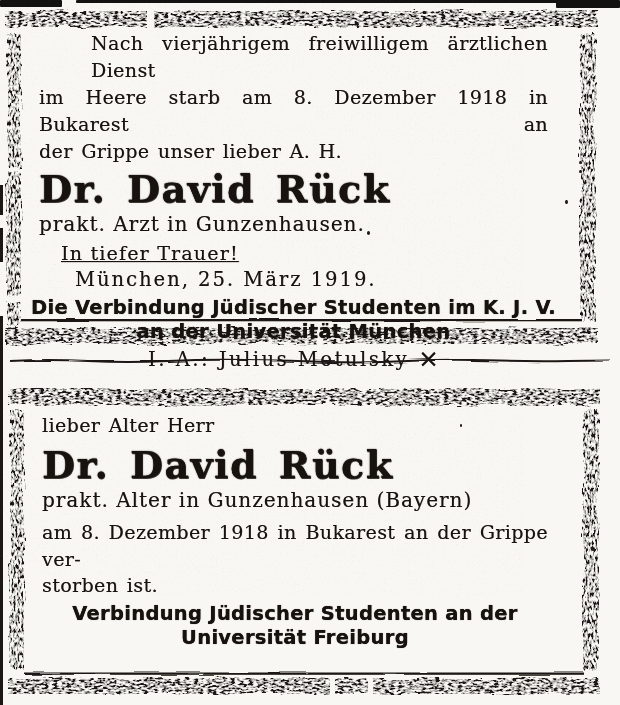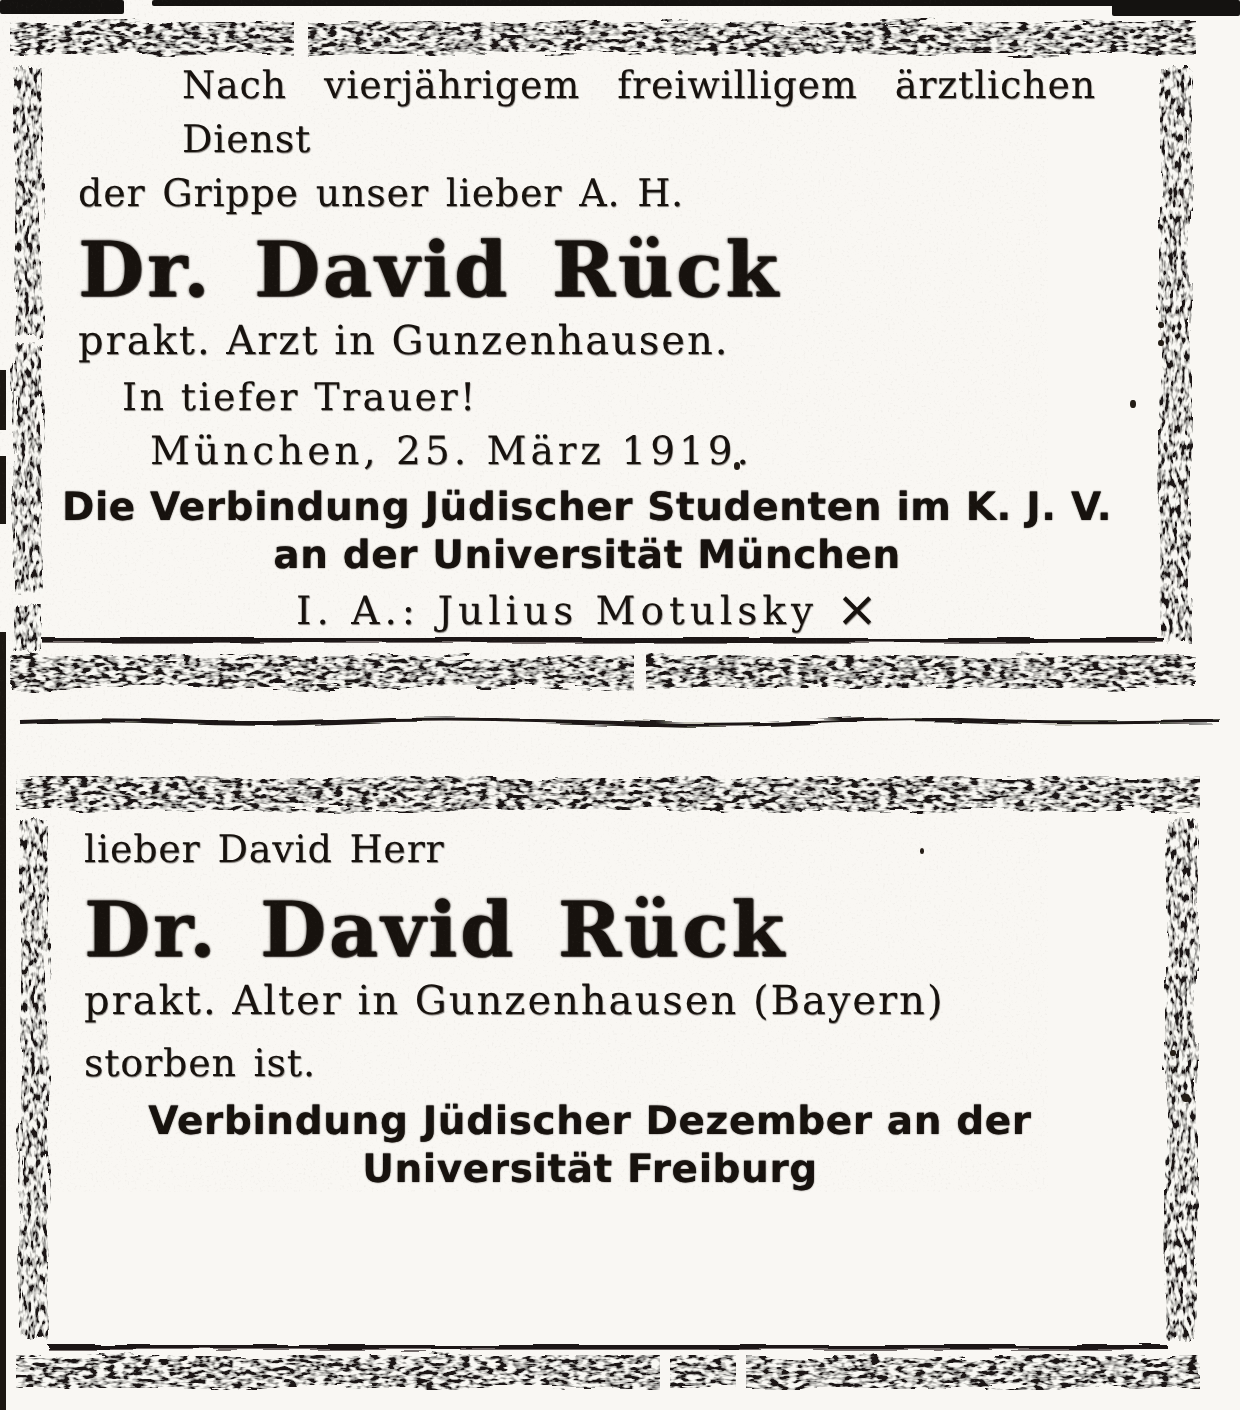--- a/index.html
+++ b/index.html
@@ -44,21 +44,21 @@
   .tline.indent{padding-left:52px;}
 
   
   .name{margin:0;text-align:left;font-weight:bold;
     font-size:38px;line-height:43px;letter-spacing:1.5px;word-spacing:6px;
     text-shadow:0 0 1.3px #17120e,0.5px 0.5px 0.5px rgba(23,18,14,0.8);}
   .notice-1 .name{margin-top:2px;}
   .notice-2 .name{margin-top:4px;}
 
   .profession{margin:3px 0 0;text-align:left;font-size:20px;line-height:23px;letter-spacing:1px;}
-  .mourning{margin:6px 0 0;padding-left:22px;font-size:19px;line-height:22px;letter-spacing:1.2px;}
+  .mourning{margin:6px 0 0;padding-left:22px;font-size:19px;line-height:22px;letter-spacing:1.2px;text-decoration:underline;}
   .placedate{margin:5px 0 0;padding-left:36px;font-size:19.5px;line-height:22px;letter-spacing:2px;}
 
   
   .org{margin:5px -14px 0;text-align:center;font-weight:bold;
     font-family:"DejaVu Sans","Liberation Sans",sans-serif;
     font-size:19.5px;line-height:24px;letter-spacing:0.3px;
     text-shadow:0 0 0.7px #17120e;}
   .notice-2 .org{margin-top:3px;}
   .org .tline{white-space:nowrap;}
 
@@ -137,20 +137,21 @@
       <rect x="2" y="164" width="14" height="124" fill="#1b1713" filter="url(#barV)"></rect>
       <rect x="2" y="294" width="14" height="24" fill="#1b1713" filter="url(#barV)"></rect>
       <rect x="575" y="26" width="15" height="286" fill="#1b1713" filter="url(#barV)"></rect>
       <rect x="16" y="311" width="561" height="2.3" fill="#1c1712" filter="url(#rough)"></rect>
       <rect x="0" y="320" width="593" height="16" fill="#1b1713" filter="url(#barH)"></rect>
       <rect x="312" y="318" width="6" height="20" fill="#f9f7f3"></rect>
     </svg>
     <div class="content">
       <p class="intro">
         <span class="tline indent stretch">Nach vierjährigem freiwilligem ärztlichen Dienst</span>
+        <span class="tline stretch">im Heere starb am 8. Dezember 1918 in Bukarest an</span>
         <span class="tline">der Grippe unser lieber A. H.</span>
       </p>
       <h1 class="name">Dr. David Rück</h1>
       <p class="profession">prakt. Arzt in Gunzenhausen.</p>
       <p class="mourning">In tiefer Trauer!</p>
       <p class="placedate">München, 25. März 1919.</p>
       <p class="org">
         <span class="tline">Die Verbindung Jüdischer Studenten im K. J. V.</span>
         <span class="tline">an der Universität München</span>
       </p>
@@ -169,29 +170,30 @@
       <rect x="-2" y="0" width="596" height="17" fill="#1b1713" filter="url(#barH)"></rect>
       <rect x="2" y="22" width="14" height="258" fill="#1b1713" filter="url(#barV)"></rect>
       <rect x="575" y="22" width="15" height="260" fill="#1b1713" filter="url(#barV)"></rect>
       <rect x="16" y="284.5" width="560" height="2.3" fill="#1c1712" filter="url(#rough)"></rect>
       <rect x="0" y="290" width="592" height="16" fill="#1b1713" filter="url(#barH)"></rect>
       <rect x="322" y="288" width="5" height="20" fill="#f9f7f3"></rect>
       <rect x="360" y="288" width="5" height="20" fill="#f9f7f3"></rect>
     </svg>
     <div class="content">
       <p class="intro">
-        <span class="tline">lieber David Herr</span>
+        <span class="tline">lieber Alter Herr</span>
       </p>
       <h1 class="name">Dr. David Rück</h1>
       <p class="profession">prakt. Alter in Gunzenhausen (Bayern)</p>
       <p class="bodypara">
+        <span class="tline stretch">am 8. Dezember 1918 in Bukarest an der Grippe ver-</span>
         <span class="tline">storben ist.</span>
       </p>
       <p class="org">
-        <span class="tline">Verbindung Jüdischer Dezember an der</span>
+        <span class="tline">Verbindung Jüdischer Studenten an der</span>
         <span class="tline">Universität Freiburg</span>
       </p>
 
     </div>
   </section>
 
   <div class="speck speck-1"></div>
   <div class="speck speck-2"></div>
   <div class="speck speck-3"></div>
   <div class="speck speck-4"></div>

